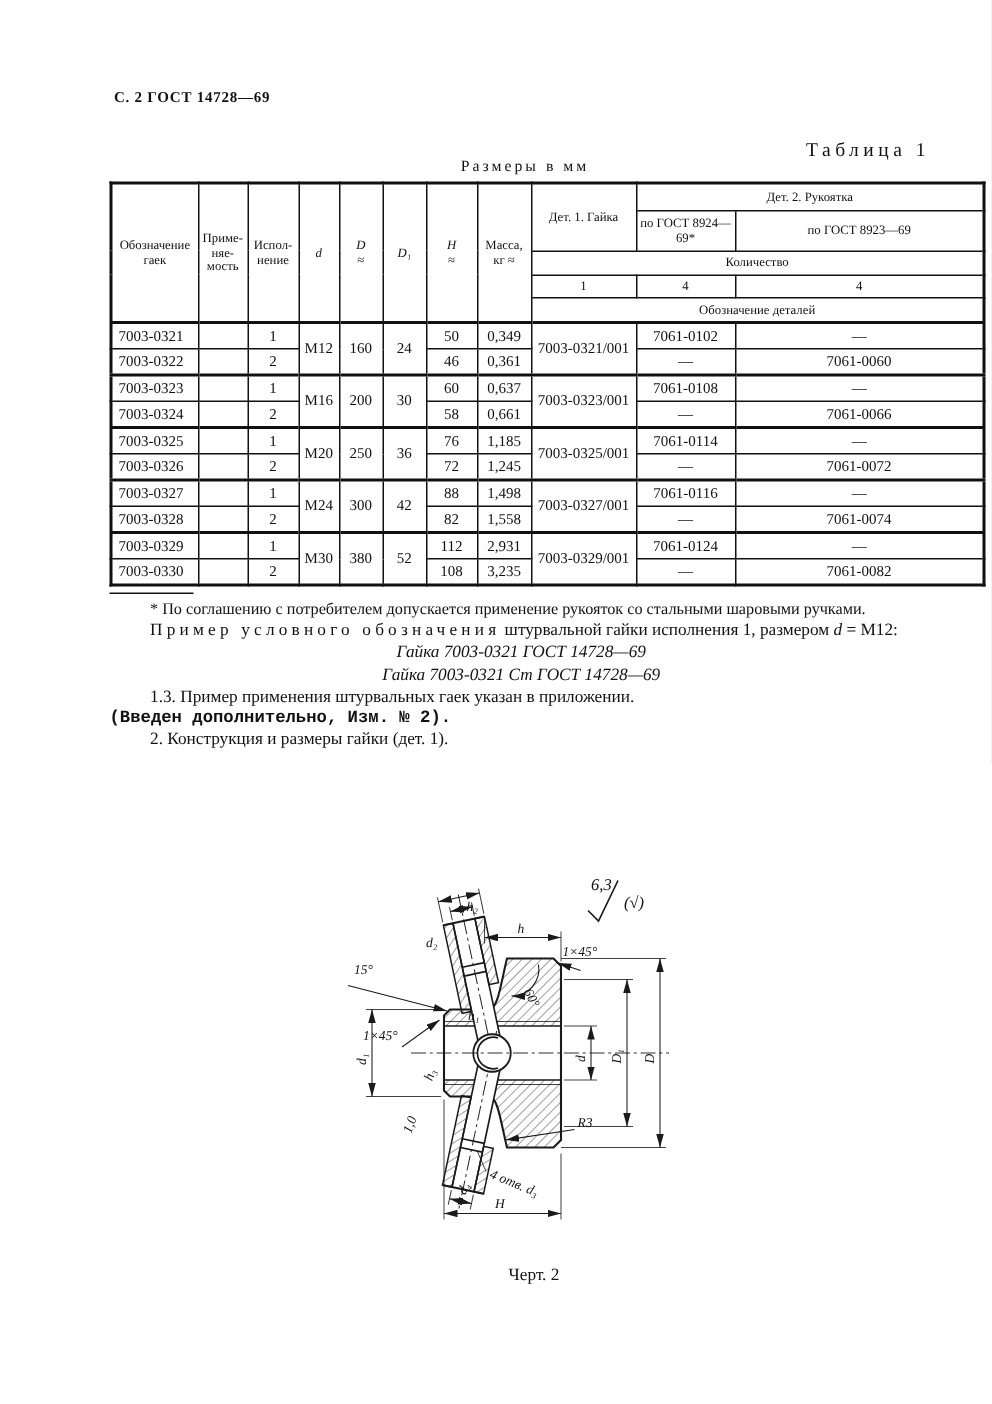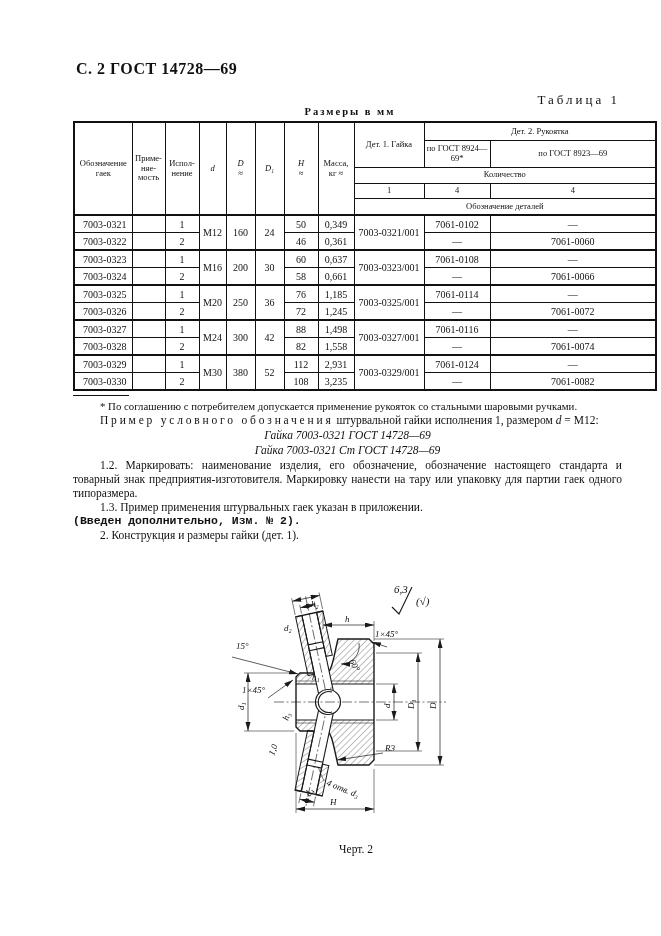--- a/index.html
+++ b/index.html
@@ -1,35 +1,35 @@
 <!DOCTYPE html>
 <html><head>
 <meta charset="utf-8">
 <style>
   html,body { margin:0; padding:0; background:#e8e8e8; }
   .page {
     position:relative; width:661px; height:936px; margin:0 auto;
     background:#ffffff; overflow:hidden;
     font-family:"Liberation Serif","DejaVu Serif",serif; color:#111;
   }
-  .doc-header { position:absolute; left:76px; top:60px; font-size:16px; font-weight:bold; letter-spacing:0.5px; }
+  .doc-header { position:absolute; left:76px; top:60px; font-size:10px; font-weight:bold; letter-spacing:0.5px; }
   .table-label { position:absolute; top:92px; right:41px; font-size:13px; letter-spacing:3px; }
-  .units-label { position:absolute; top:106px; left:70px; width:560px; text-align:center; font-size:10.5px; letter-spacing:2px;font-weight:bold; }
+  .units-label { position:absolute; top:106px; left:70px; width:560px; text-align:center; font-size:10.5px; letter-spacing:2px; }
 
   table.dims {
     position:absolute; left:73px; top:121px; width:582px;
     border-collapse:collapse; table-layout:fixed;
     border:2px solid #111;
   }
   table.dims td {
     border:1px solid #111; text-align:center; vertical-align:middle;
     padding:0 1px; font-size:8.5px; line-height:9.5px; overflow:hidden;
   }
   table.dims td.data { font-size:10px; line-height:11px; }
-  table.dims td.left { text-align:center; padding-left:4px; }
+  table.dims td.left { text-align:left; padding-left:4px; }
   .it { font-style:italic; }
   .blk { display:block; }
   td.hb { border-bottom:2px solid #111 !important; }
   td.gsep { border-bottom:2px solid #111 !important; }
   tr.hr1 { height:18px; } tr.hr2 { height:27px; } tr.hr3 { height:16px; }
   tr.hr4 { height:15px; } tr.hr5 { height:17px; }
   tr.dr { height:17.5px; }
 
   .textblock {
     position:absolute; left:73px; top:395px; width:549px;
@@ -231,21 +231,20 @@
     </tr>
   </tbody>
     </table>
 
   <div class="textblock">
     <div class="fnrule"></div>
     <p class="fn">* По соглашению с потребителем допускается применение рукояток со стальными шаровыми ручками.</p>
     <p><span class="spaced">Пример условного обозначения</span> <span>штурвальной гайки исполнения 1, размером</span> <span class="it">d</span> <span>= М12:</span></p>
     <p class="ctr">Гайка 7003-0321 ГОСТ 14728—69</p>
     <p class="ctr">Гайка 7003-0321 Ст ГОСТ 14728—69</p>
-    <p>1.2. Маркировать: наименование изделия, его обозначение, обозначение настоящего стандарта и товарный знак предприятия-изготовителя. Маркировку нанести на тару или упаковку для партии гаек одного типоразмера.</p>
     <p>1.3. Пример применения штурвальных гаек указан в приложении.</p>
     <p class="b nind">(Введен дополнительно, Изм. № 2).</p>
     <p>2. Конструкция и размеры гайки (дет. 1).</p>
   </div>
 
   <svg class="drawing" viewBox="0 0 320 290" xmlns="http://www.w3.org/2000/svg">
     <defs>
       <pattern id="hat" width="4.5" height="4.5" patternUnits="userSpaceOnUse" patternTransform="rotate(45)">
         <line x1="0" y1="0" x2="0" y2="4.5" stroke="#2b2b2b" stroke-width="0.6"></line>
       </pattern>

